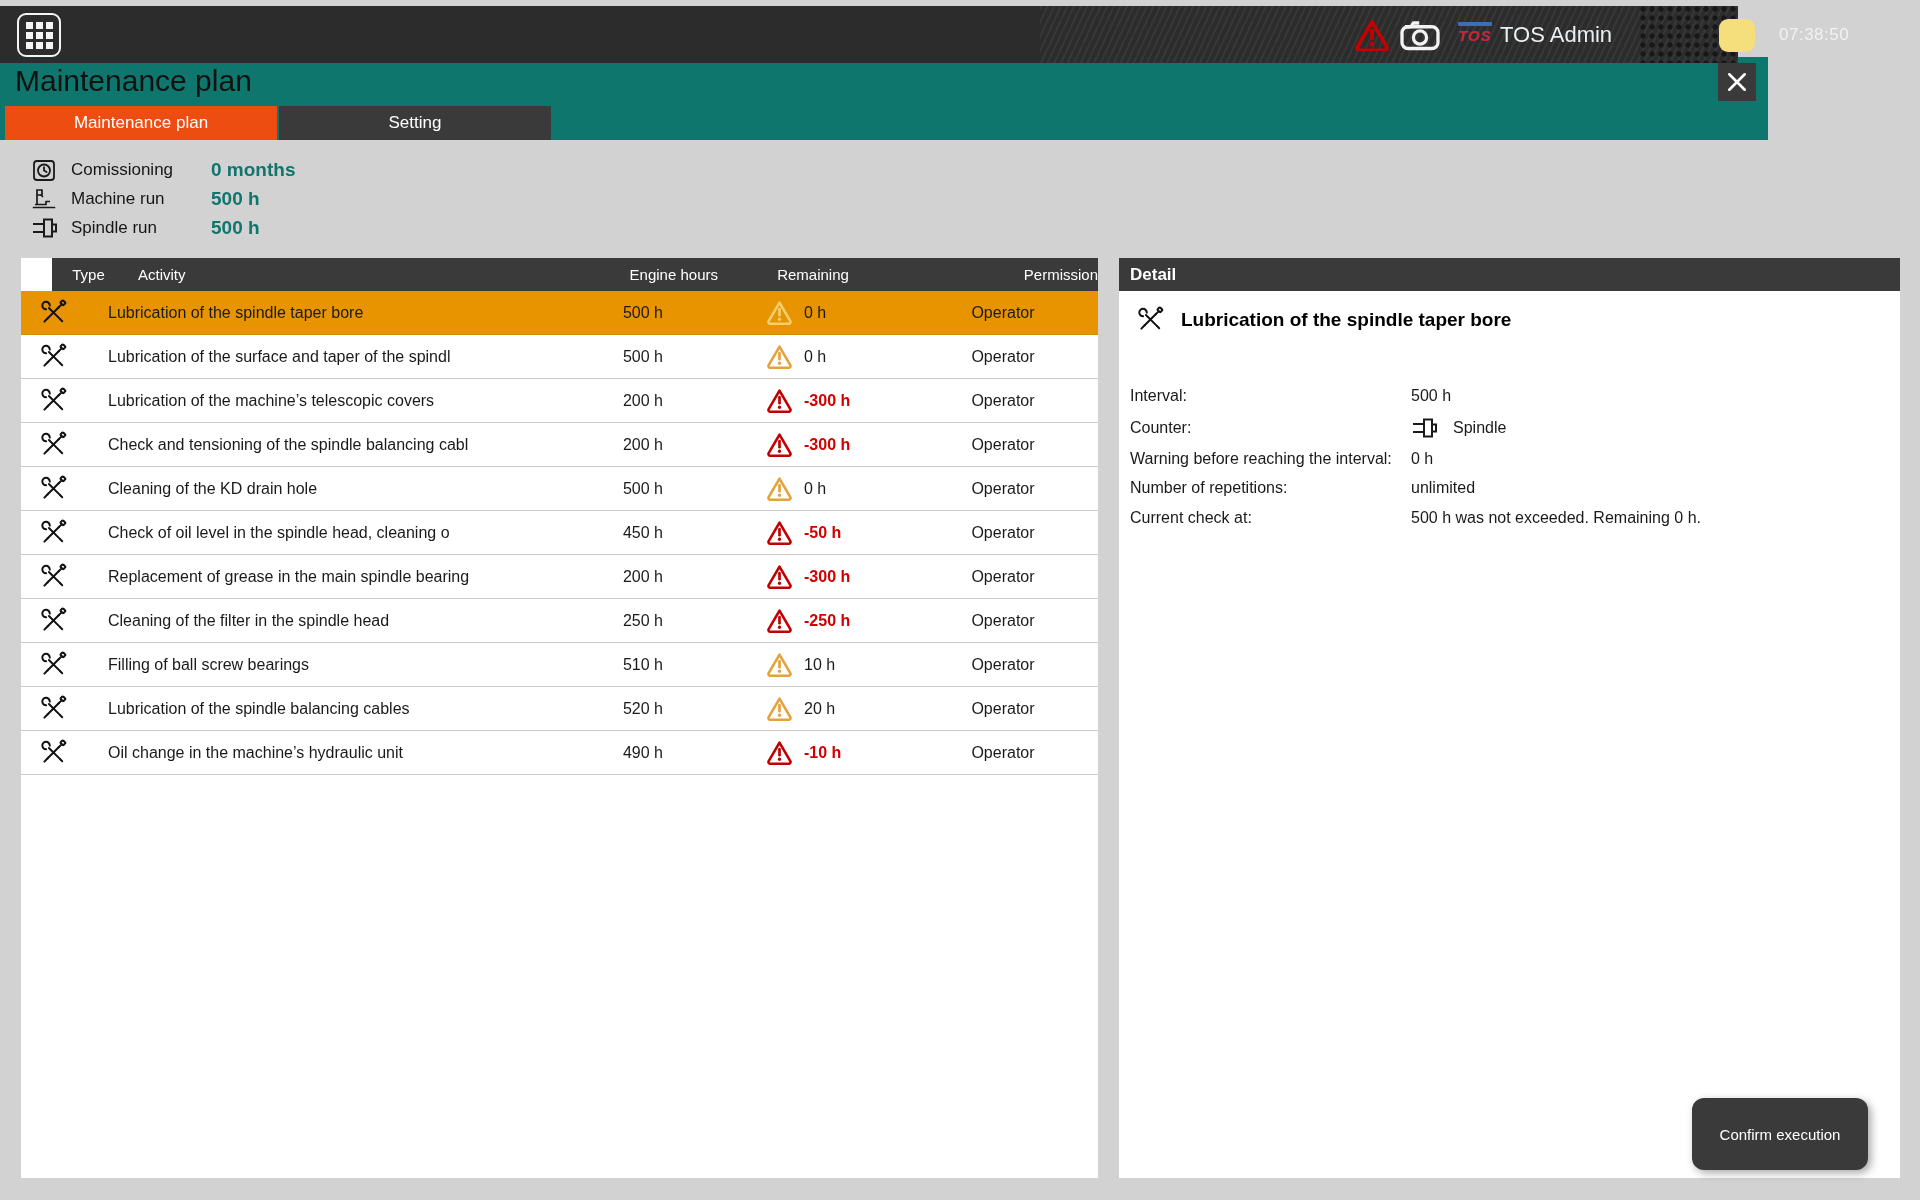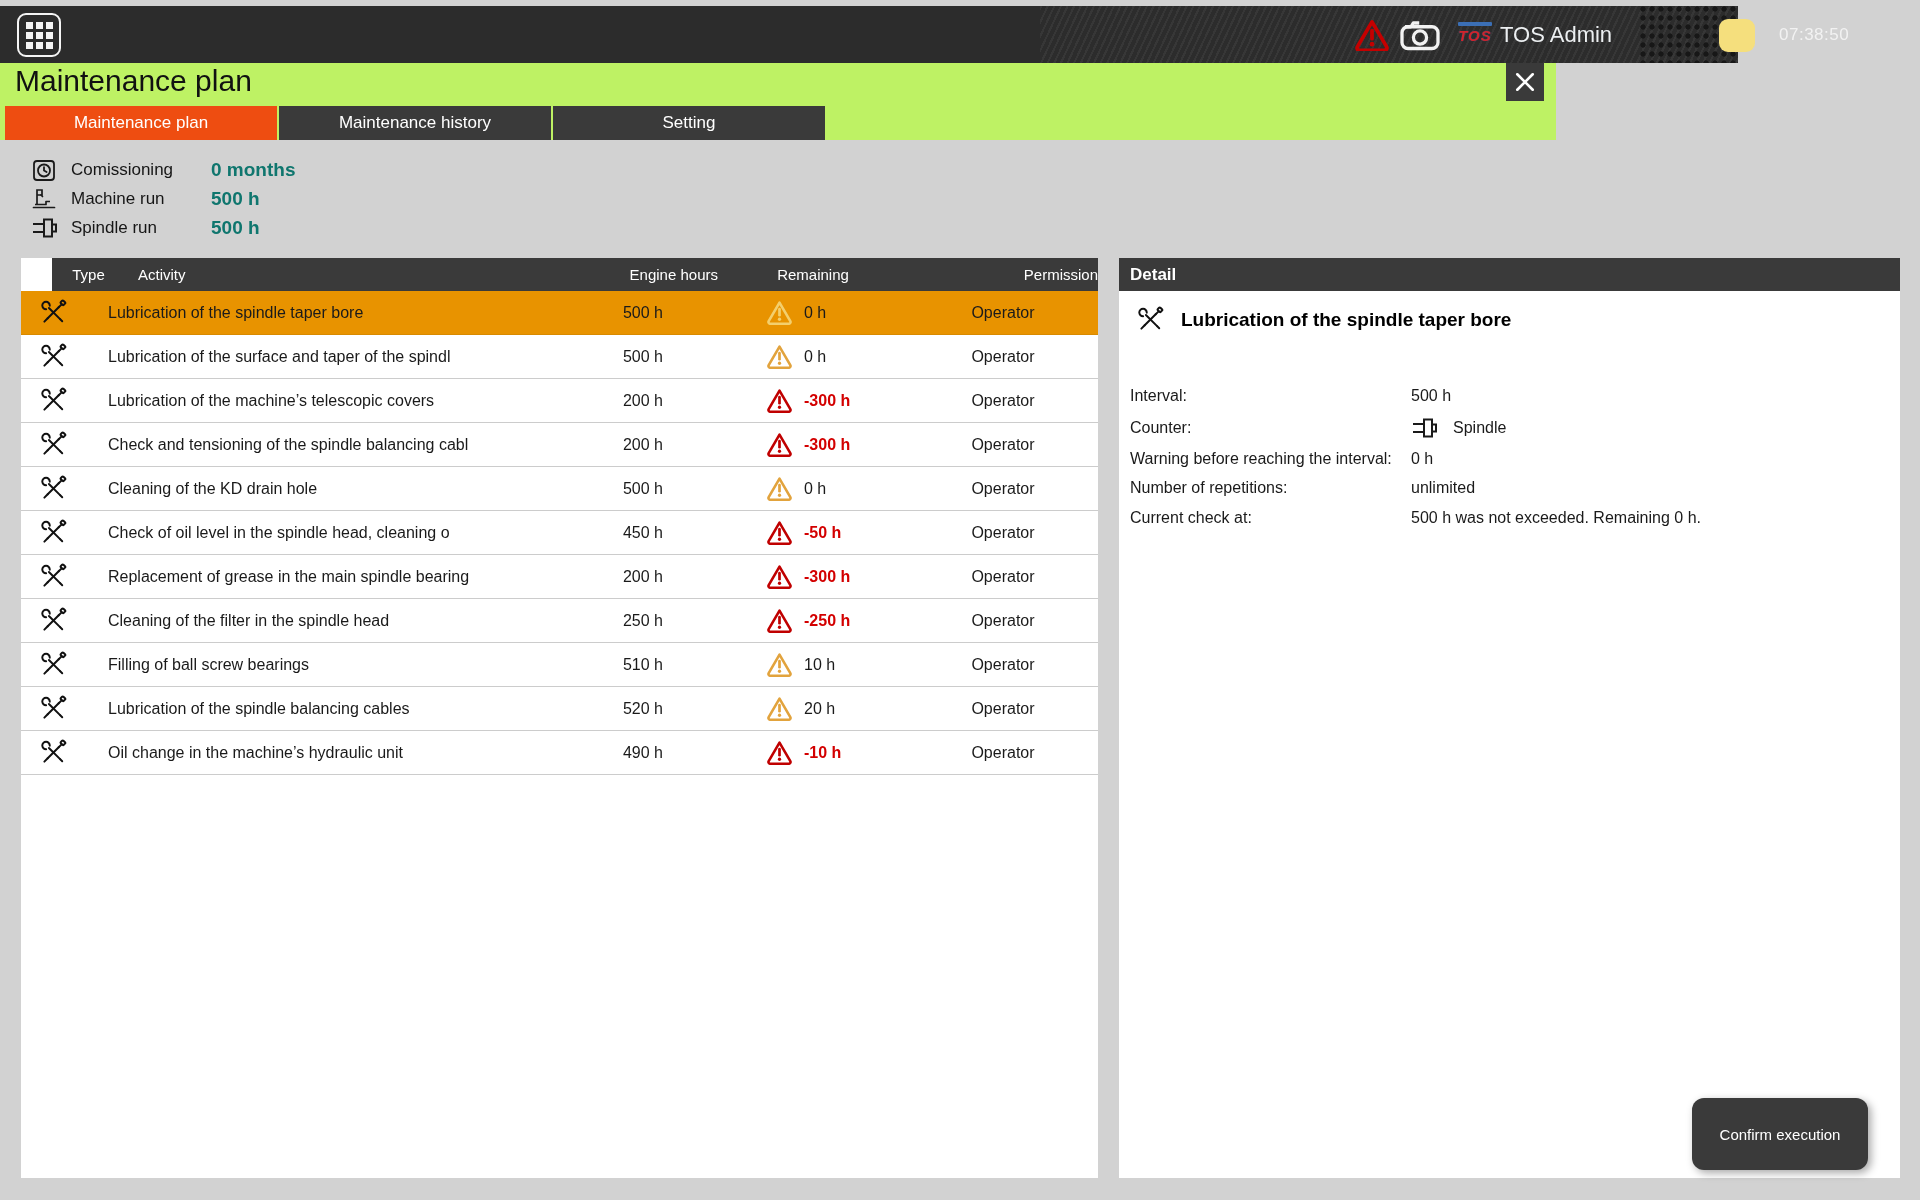--- a/index.html
+++ b/index.html
@@ -26,21 +26,21 @@
   .tos-logo b { font-size:15px; font-weight:700; color:#d2232a; letter-spacing:1px;
     text-shadow:0 0 1px #274e86; font-style:italic; }
   .tb-user { position:absolute; left:1500px; top:0; height:57px; display:flex; align-items:center;
     color:#eceff1; font-size:22px; }
   .status-square { position:absolute; left:1719px; top:13px; width:36px; height:33px;
     background:#f5df7d; border-radius:9px; cursor:pointer; }
   .tb-clock { position:absolute; left:1779px; top:0; height:57px; display:flex; align-items:center;
     color:#f2f2f2; font-size:17px; letter-spacing:0.5px; }
 
   
-  .titlebar { position:absolute; top:57px; left:0; width:1556px; height:83px; background:#bef264; }
+  .titlebar { position:absolute; top:57px; left:0; width:1768px; height:83px; background:#0f766e; }
   .titlebar h1 { position:absolute; left:15px; top:7px; font-size:30px; font-weight:400; color:#111; }
   .close-btn { position:absolute; right:12px; top:6px; width:38px; height:38px; background:#3a3a3a;
     border:none; display:flex; align-items:center; justify-content:center; cursor:pointer; }
   .tabs { position:absolute; left:5px; bottom:0; display:flex; gap:2px; }
   .tab { width:272px; height:34px; background:#3a3a3a; color:#fff; font-size:17px;
     display:flex; align-items:center; justify-content:center; cursor:pointer; }
   .tab.active { background:#ee4d11; }
 
   
   .counters { position:absolute; left:31px; top:155px; }
@@ -136,21 +136,20 @@
 
 <section class="titlebar">
   <h1>Maintenance plan</h1>
   <button class="close-btn">
     <svg width="22" height="22" viewBox="0 0 20 20">
       <path d="M3 3 L17 17 M17 3 L3 17" stroke="#fff" stroke-width="2.4" stroke-linecap="round"></path>
     </svg>
   </button>
   <nav class="tabs">
     <div class="tab active">Maintenance plan</div>
-    <div class="tab">Maintenance history</div>
     <div class="tab">Setting</div>
   </nav>
 </section>
 
 <section class="counters">
   <div class="counter-row">
     <span class="counter-icon">
       <svg width="26" height="26" viewBox="0 0 26 26" fill="none" stroke="currentColor" stroke-width="1.8">
         <rect x="3" y="4" width="20" height="19" rx="3"></rect>
         <circle cx="13" cy="13.5" r="6"></circle>

